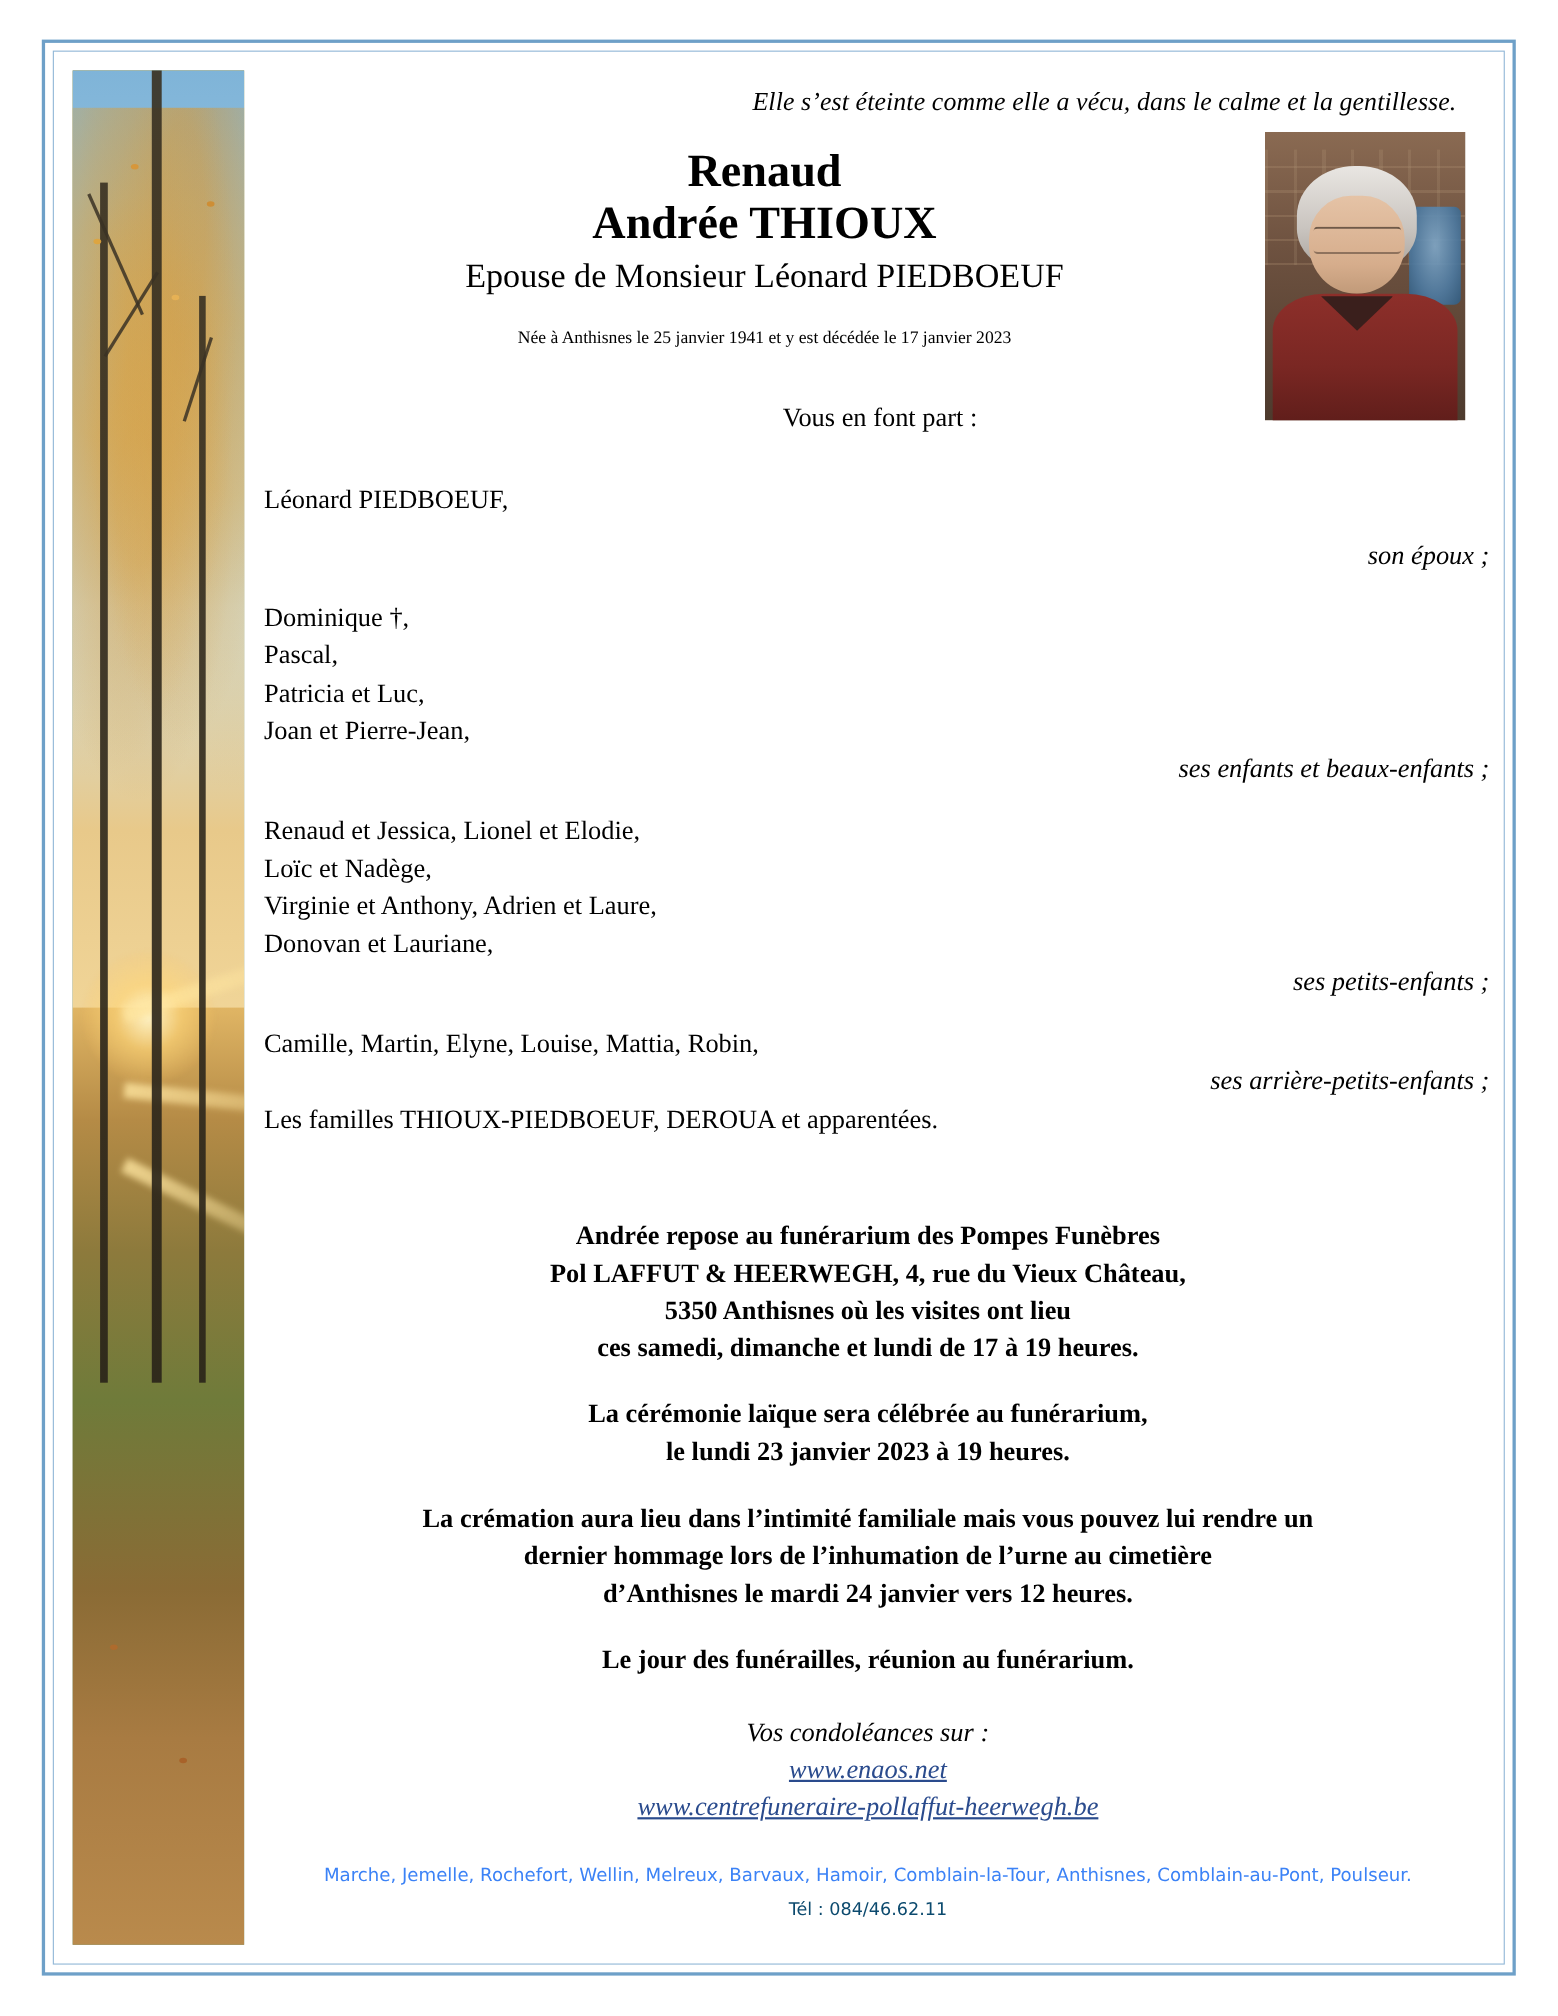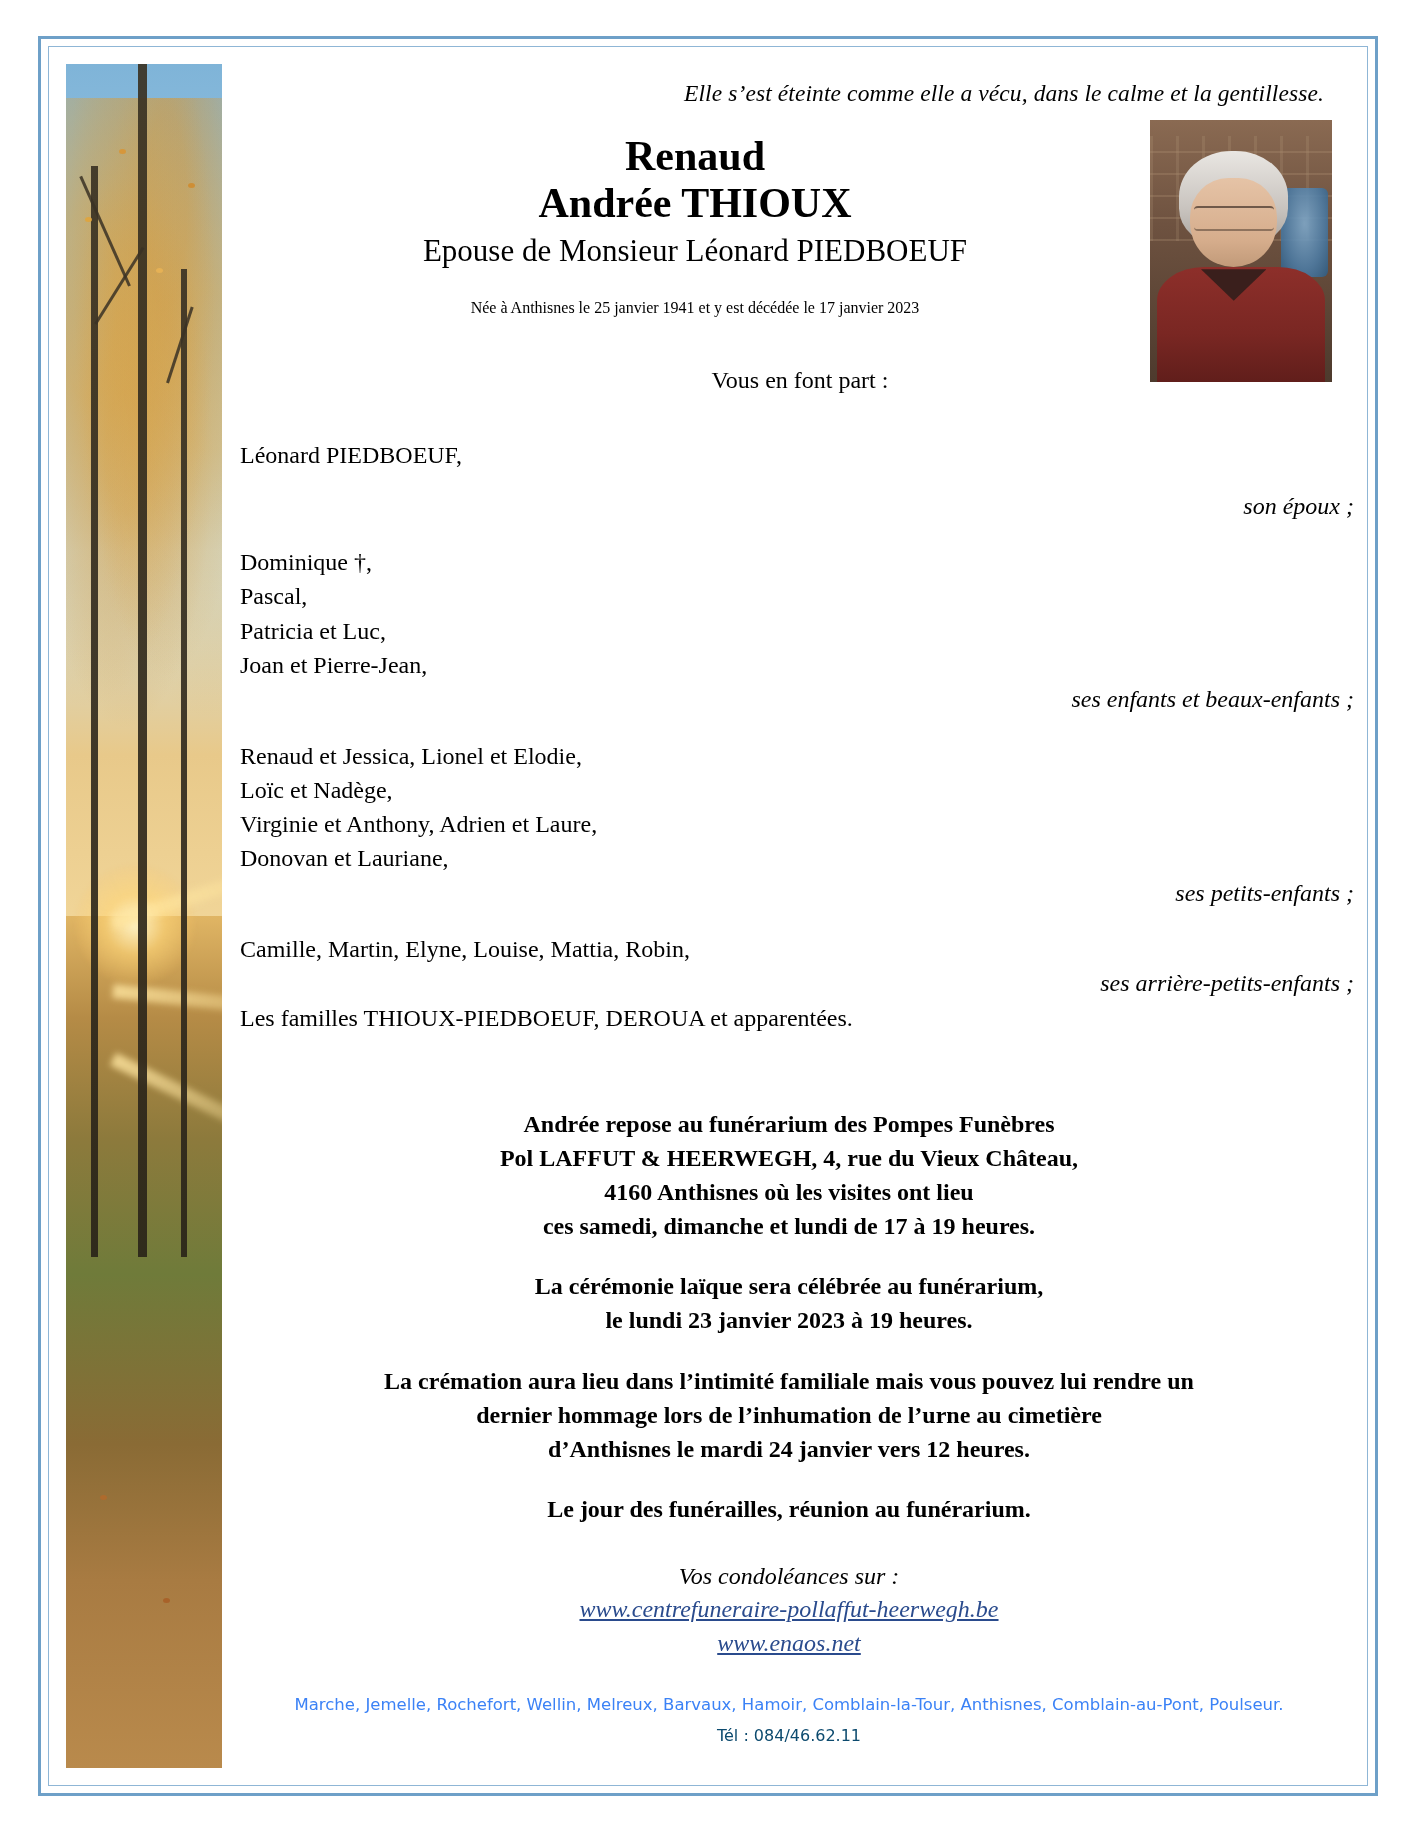--- a/index.html
+++ b/index.html
@@ -397,39 +397,39 @@
       <span class="line">Camille, Martin, Elyne, Louise, Mattia, Robin,</span>
       <span class="relation">ses arrière-petits-enfants ;</span>
 
       <span class="line">Les familles THIOUX-PIEDBOEUF, DEROUA et apparentées.</span>
     </div>
 
     <div class="ceremony">
       <p>
         <span>Andrée repose au funérarium des Pompes Funèbres</span><br>
         <span>Pol LAFFUT &amp; HEERWEGH, 4, rue du Vieux Château,</span><br>
-        <span>4160 Anthisnes où les visites ont lieu</span><br>
+        <span>5350 Anthisnes où les visites ont lieu</span><br>
         <span>ces samedi, dimanche et lundi de 17 à 19 heures.</span>
       </p>
       <p>
         <span>La cérémonie laïque sera célébrée au funérarium,</span><br>
         <span>le lundi 23 janvier 2023 à 19 heures.</span>
       </p>
       <p>
         <span>La crémation aura lieu dans l’intimité familiale mais vous pouvez lui rendre un</span><br>
         <span>dernier hommage lors de l’inhumation de l’urne au cimetière</span><br>
         <span>d’Anthisnes le mardi 24 janvier vers 12 heures.</span>
       </p>
       <p>Le jour des funérailles, réunion au funérarium.</p>
     </div>
 
     <div class="condolences">
       <div>Vos condoléances sur :</div>
+      <a class="url" href="#">www.enaos.net</a>
       <a class="url" href="#">www.centrefuneraire-pollaffut-heerwegh.be</a>
-      <a class="url" href="#">www.enaos.net</a>
     </div>
 
     <div class="footer">
       <div class="footer-cities">Marche, Jemelle, Rochefort, Wellin, Melreux, Barvaux, Hamoir, Comblain-la-Tour, Anthisnes, Comblain-au-Pont, Poulseur.</div>
       <div class="footer-tel">Tél : 084/46.62.11</div>
     </div>
 
   </div>
 </div>
 

